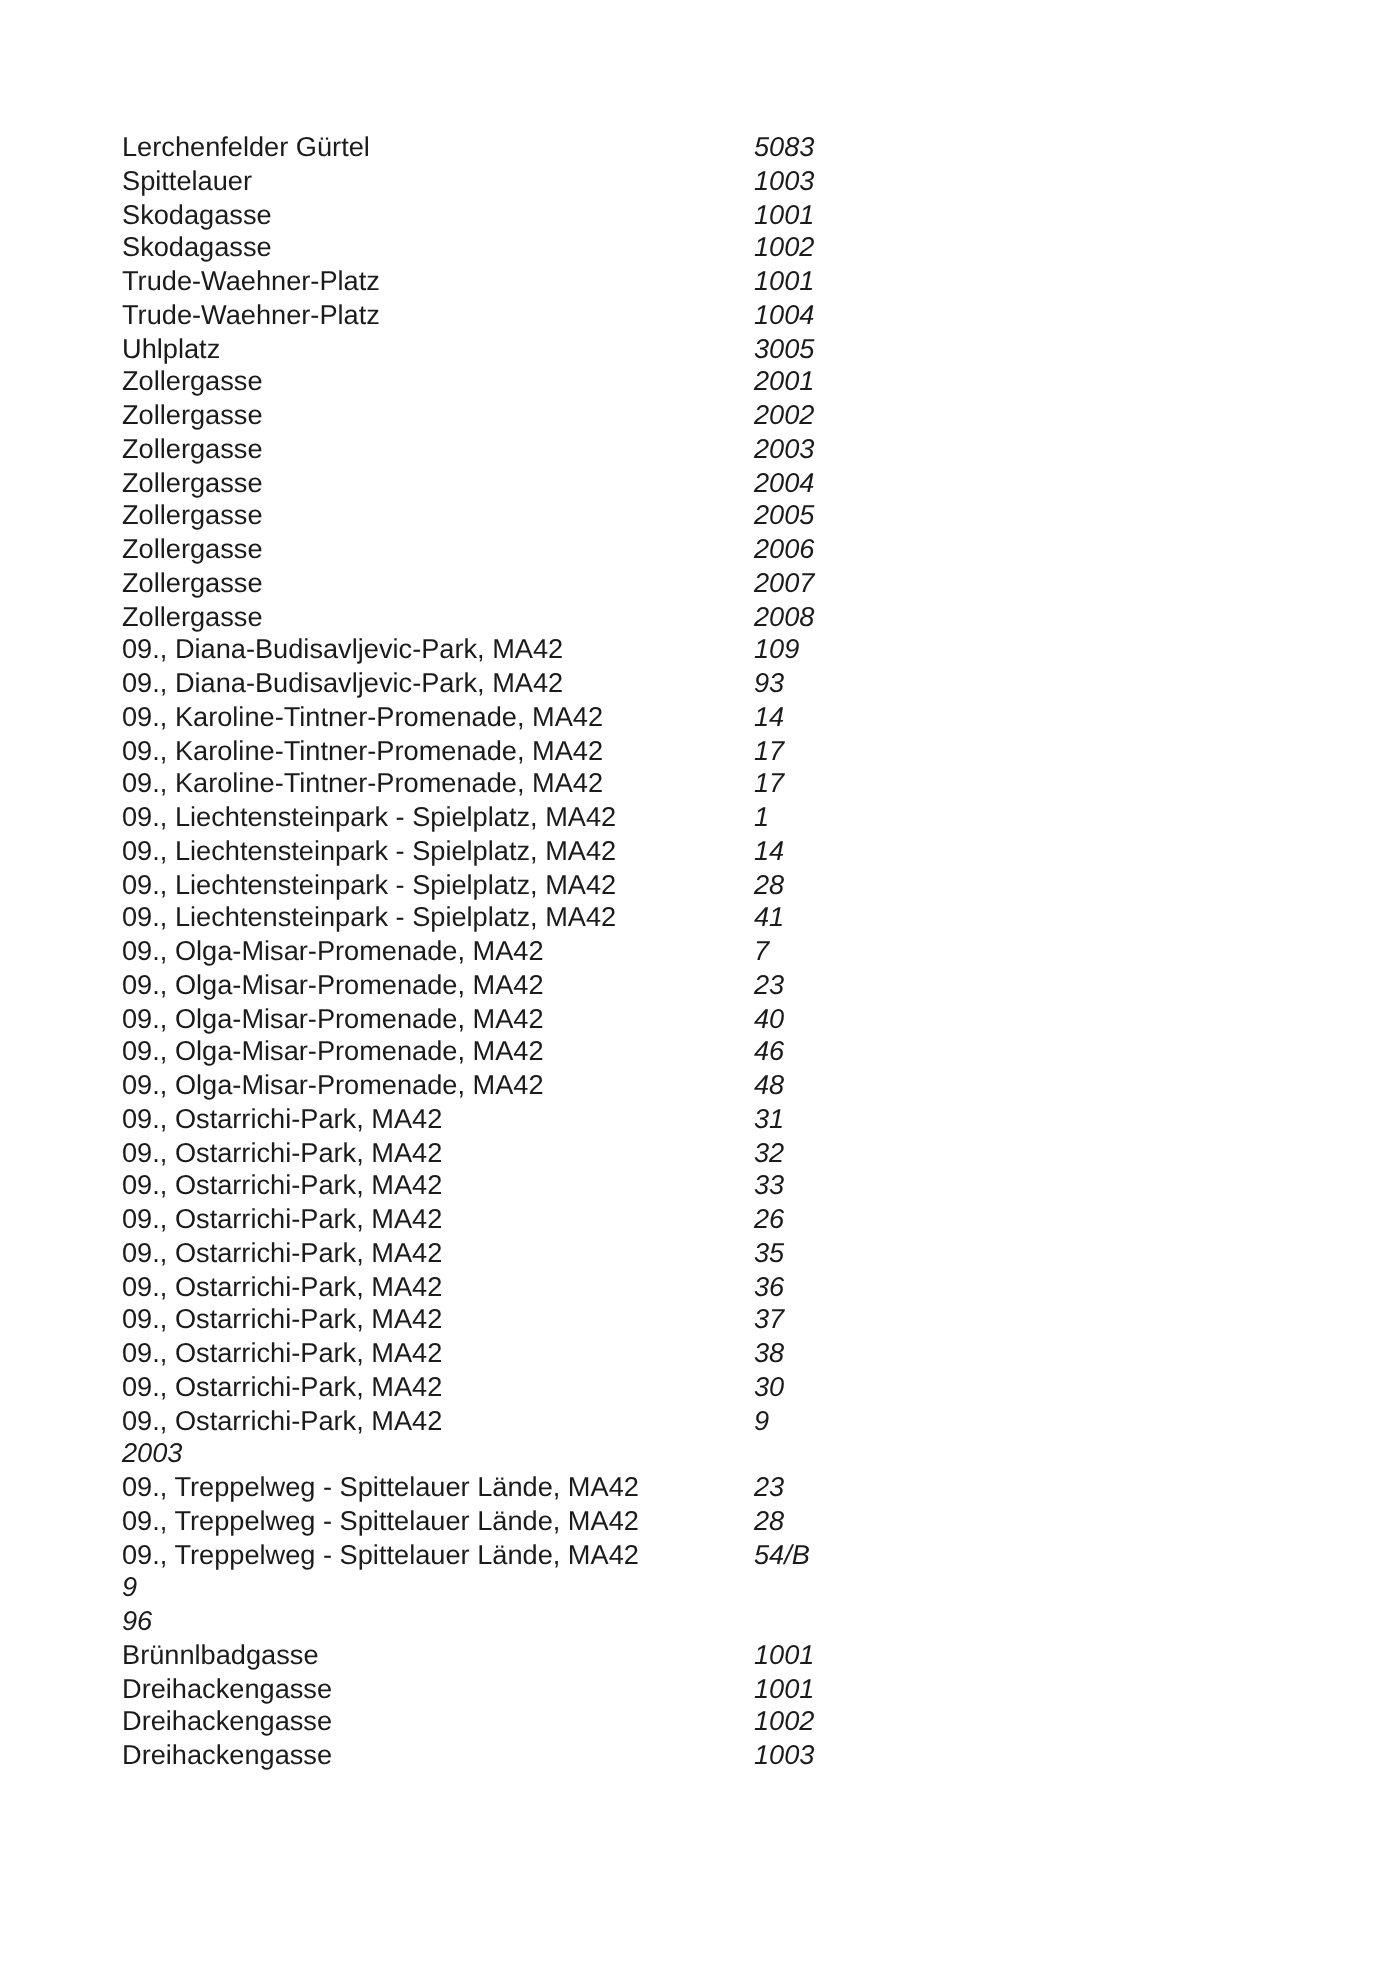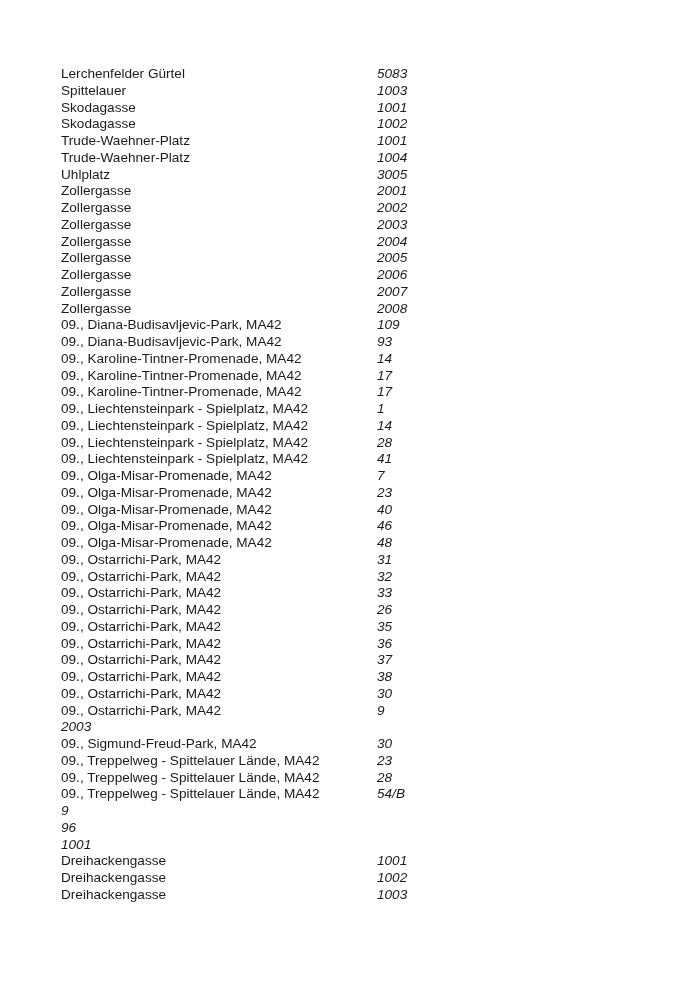--- a/index.html
+++ b/index.html
@@ -241,24 +241,20 @@
 
   <div class="row">
     <span class="cell name">09., Ostarrichi-Park, MA42</span>
     <span class="cell value">9</span>
   </div>
 
   <div class="row">
     <span class="cell value">2003</span>
   </div>
 
-  <div class="row">
-    <span class="cell name">09., Sigmund-Freud-Park, MA42</span>
-    <span class="cell value">30</span>
-  </div>
 
   <div class="row">
     <span class="cell name">09., Treppelweg - Spittelauer Lände, MA42</span>
     <span class="cell value">23</span>
   </div>
 
   <div class="row">
     <span class="cell name">09., Treppelweg - Spittelauer Lände, MA42</span>
     <span class="cell value">28</span>
   </div>
@@ -270,20 +266,21 @@
 
   <div class="row">
     <span class="cell value">9</span>
   </div>
 
   <div class="row">
     <span class="cell value">96</span>
   </div>
 
   <div class="row">
+    <span class="cell name">Brünnlbadgasse</span>
     <span class="cell value">1001</span>
   </div>
 
 
   <div class="row">
     <span class="cell name">Dreihackengasse</span>
     <span class="cell value">1001</span>
   </div>
 
   <div class="row">

